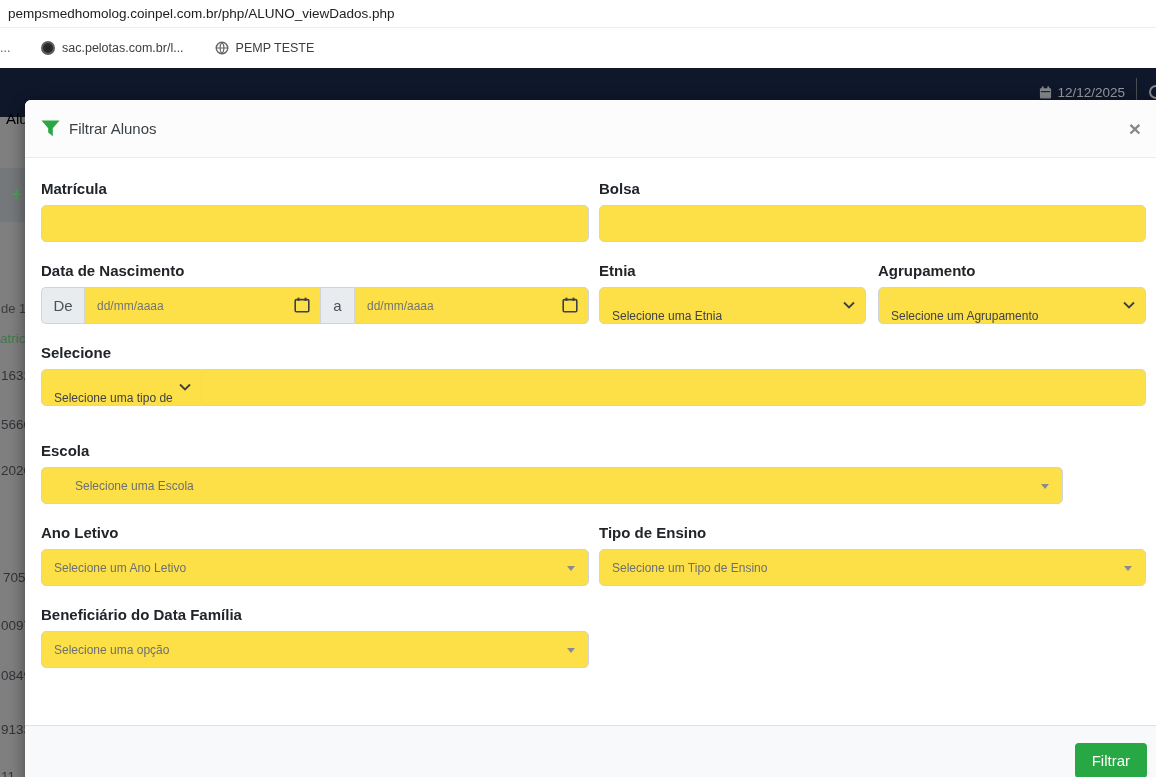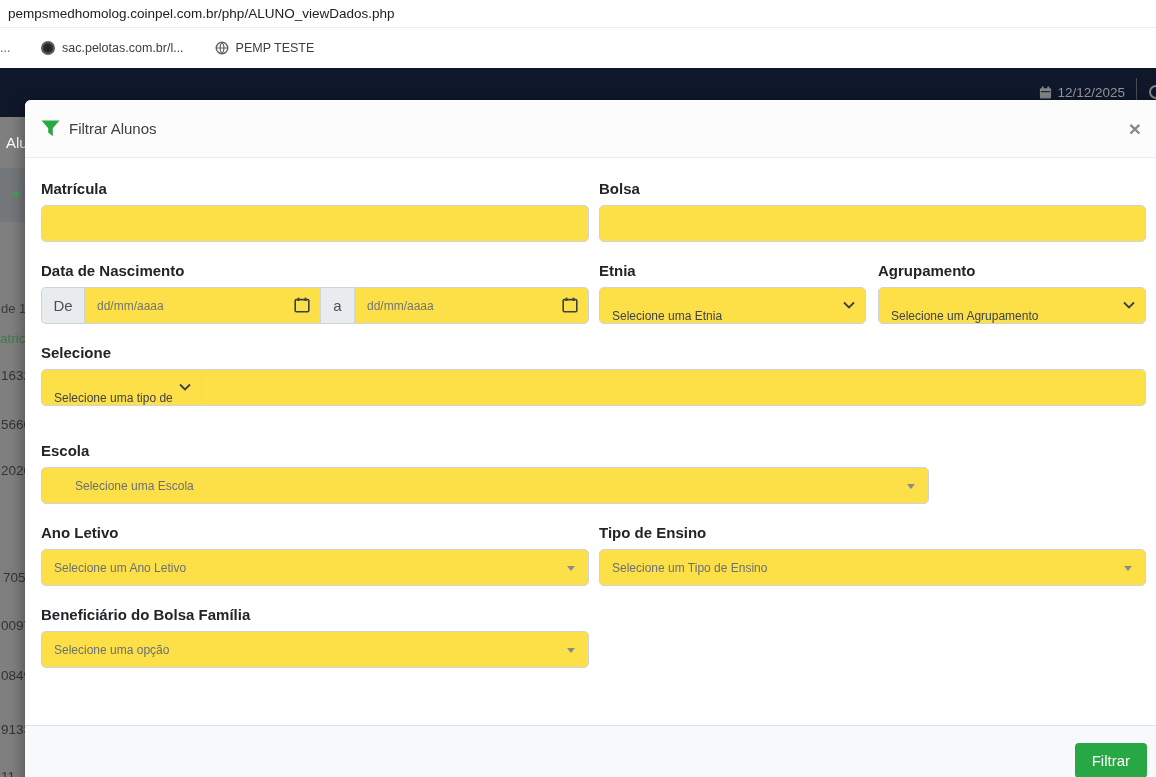--- a/index.html
+++ b/index.html
@@ -24,21 +24,21 @@
   .navbar { position:absolute; left:0; top:68px; width:1156px; height:49px; background:#0f172a; }
   .nav-date { position:absolute; right:31px; top:0; height:49px; display:flex;
     align-items:center; gap:5px; color:#95989c; font-size:13.5px; }
   .nav-sep { position:absolute; right:19px; top:10px; height:29px; width:1px; background:#4a4d51; }
   .nav-part-icon { position:absolute; right:-7px; top:17px; width:14px; height:14px;
     border-radius:50%; border:2px solid #85888c; }
 
   
   .frag { position:absolute; white-space:nowrap; overflow:hidden; }
   .plus-tile { position:absolute; left:0; top:168px; width:25px; height:54px; background:#75787b; }
-  .f-alu   { left:6px;  top:134px; font-size:15px; color:#ffffff; }
+  .f-alu   { left:6px;  top:110px; font-size:15px; color:#000000; }
   .f-plus  { left:11px; top:183px; font-size:19px; font-weight:700; color:#4c9e5a; }
   .f-de1   { left:1px;  top:301px; font-size:13px; color:#3a3d40; }
   .f-atricu{ left:0px;  top:331px; font-size:13.5px; color:#3e7b49; }
   .f-num   { font-size:13.5px; color:#313437; left:1px; }
   .f-n0{ top:368px; } .f-n1{ top:417px; } .f-n2{ top:463px; } .f-n3{ top:570px; left:3px; }
   .f-n4{ top:618px; } .f-n5{ top:668px; } .f-n6{ top:722px; } .f-n7{ top:769px; }
 
   
   .modal { position:absolute; left:25px; top:100px; width:1140px; height:695px;
     background:#ffffff; border-radius:6px; box-shadow:0 4px 16px rgba(0,0,0,.45); z-index:10;
@@ -84,21 +84,21 @@
   .doc-group { display:flex; width:1105px; }
   .doc-select { width:182px; border-radius:5px 0 0 5px; }
   .doc-input { width:923px; border-left:none; border-radius:0 5px 5px 0; }
 
   
   .s2 { position:relative; display:flex; align-items:center; padding:0 26px 0 12px; cursor:pointer; }
   .s2 .s2-text { color:#6b7075; white-space:nowrap; overflow:hidden; }
   .s2-arrow { position:absolute; right:13px; top:16px; width:0; height:0;
     border-left:4.5px solid transparent; border-right:4.5px solid transparent;
     border-top:5.5px solid #888b8e; }
-  .s2.full { width:888px;padding-left:33px; }
+  .s2.full { width:1022px;padding-left:33px; }
 
   .modal-footer { margin-top:auto; border-top:1px solid #dee2e6; background:#f8f9fa;
     padding:17px 18px; display:flex; justify-content:flex-end; border-radius:0 0 6px 6px; }
   .btn-filtrar { background:#28a745; color:#ffffff; border:none; border-radius:4px;
     font-size:15px; font-family:inherit; padding:9px 17px; cursor:pointer; }
 </style>
 </head>
 <body>
 
 <div class="stage">
@@ -249,21 +249,21 @@
         <div class="fgroup w-547 ml-10">
           <label class="flabel">Tipo de Ensino</label>
           <div class="ctl s2">
             <span class="s2-text">Selecione um Tipo de Ensino</span>
             <span class="s2-arrow"></span>
           </div>
         </div>
       </div>
 
       <div class="fgroup w-548">
-        <label class="flabel">Beneficiário do Bolsa Família</label>
+        <label class="flabel">Beneficiário do Data Família</label>
         <div class="ctl s2">
           <span class="s2-text">Selecione uma opção</span>
           <span class="s2-arrow"></span>
         </div>
       </div>
 
     </div>
 
     <div class="modal-footer">
       <button class="btn-filtrar">Filtrar</button>

